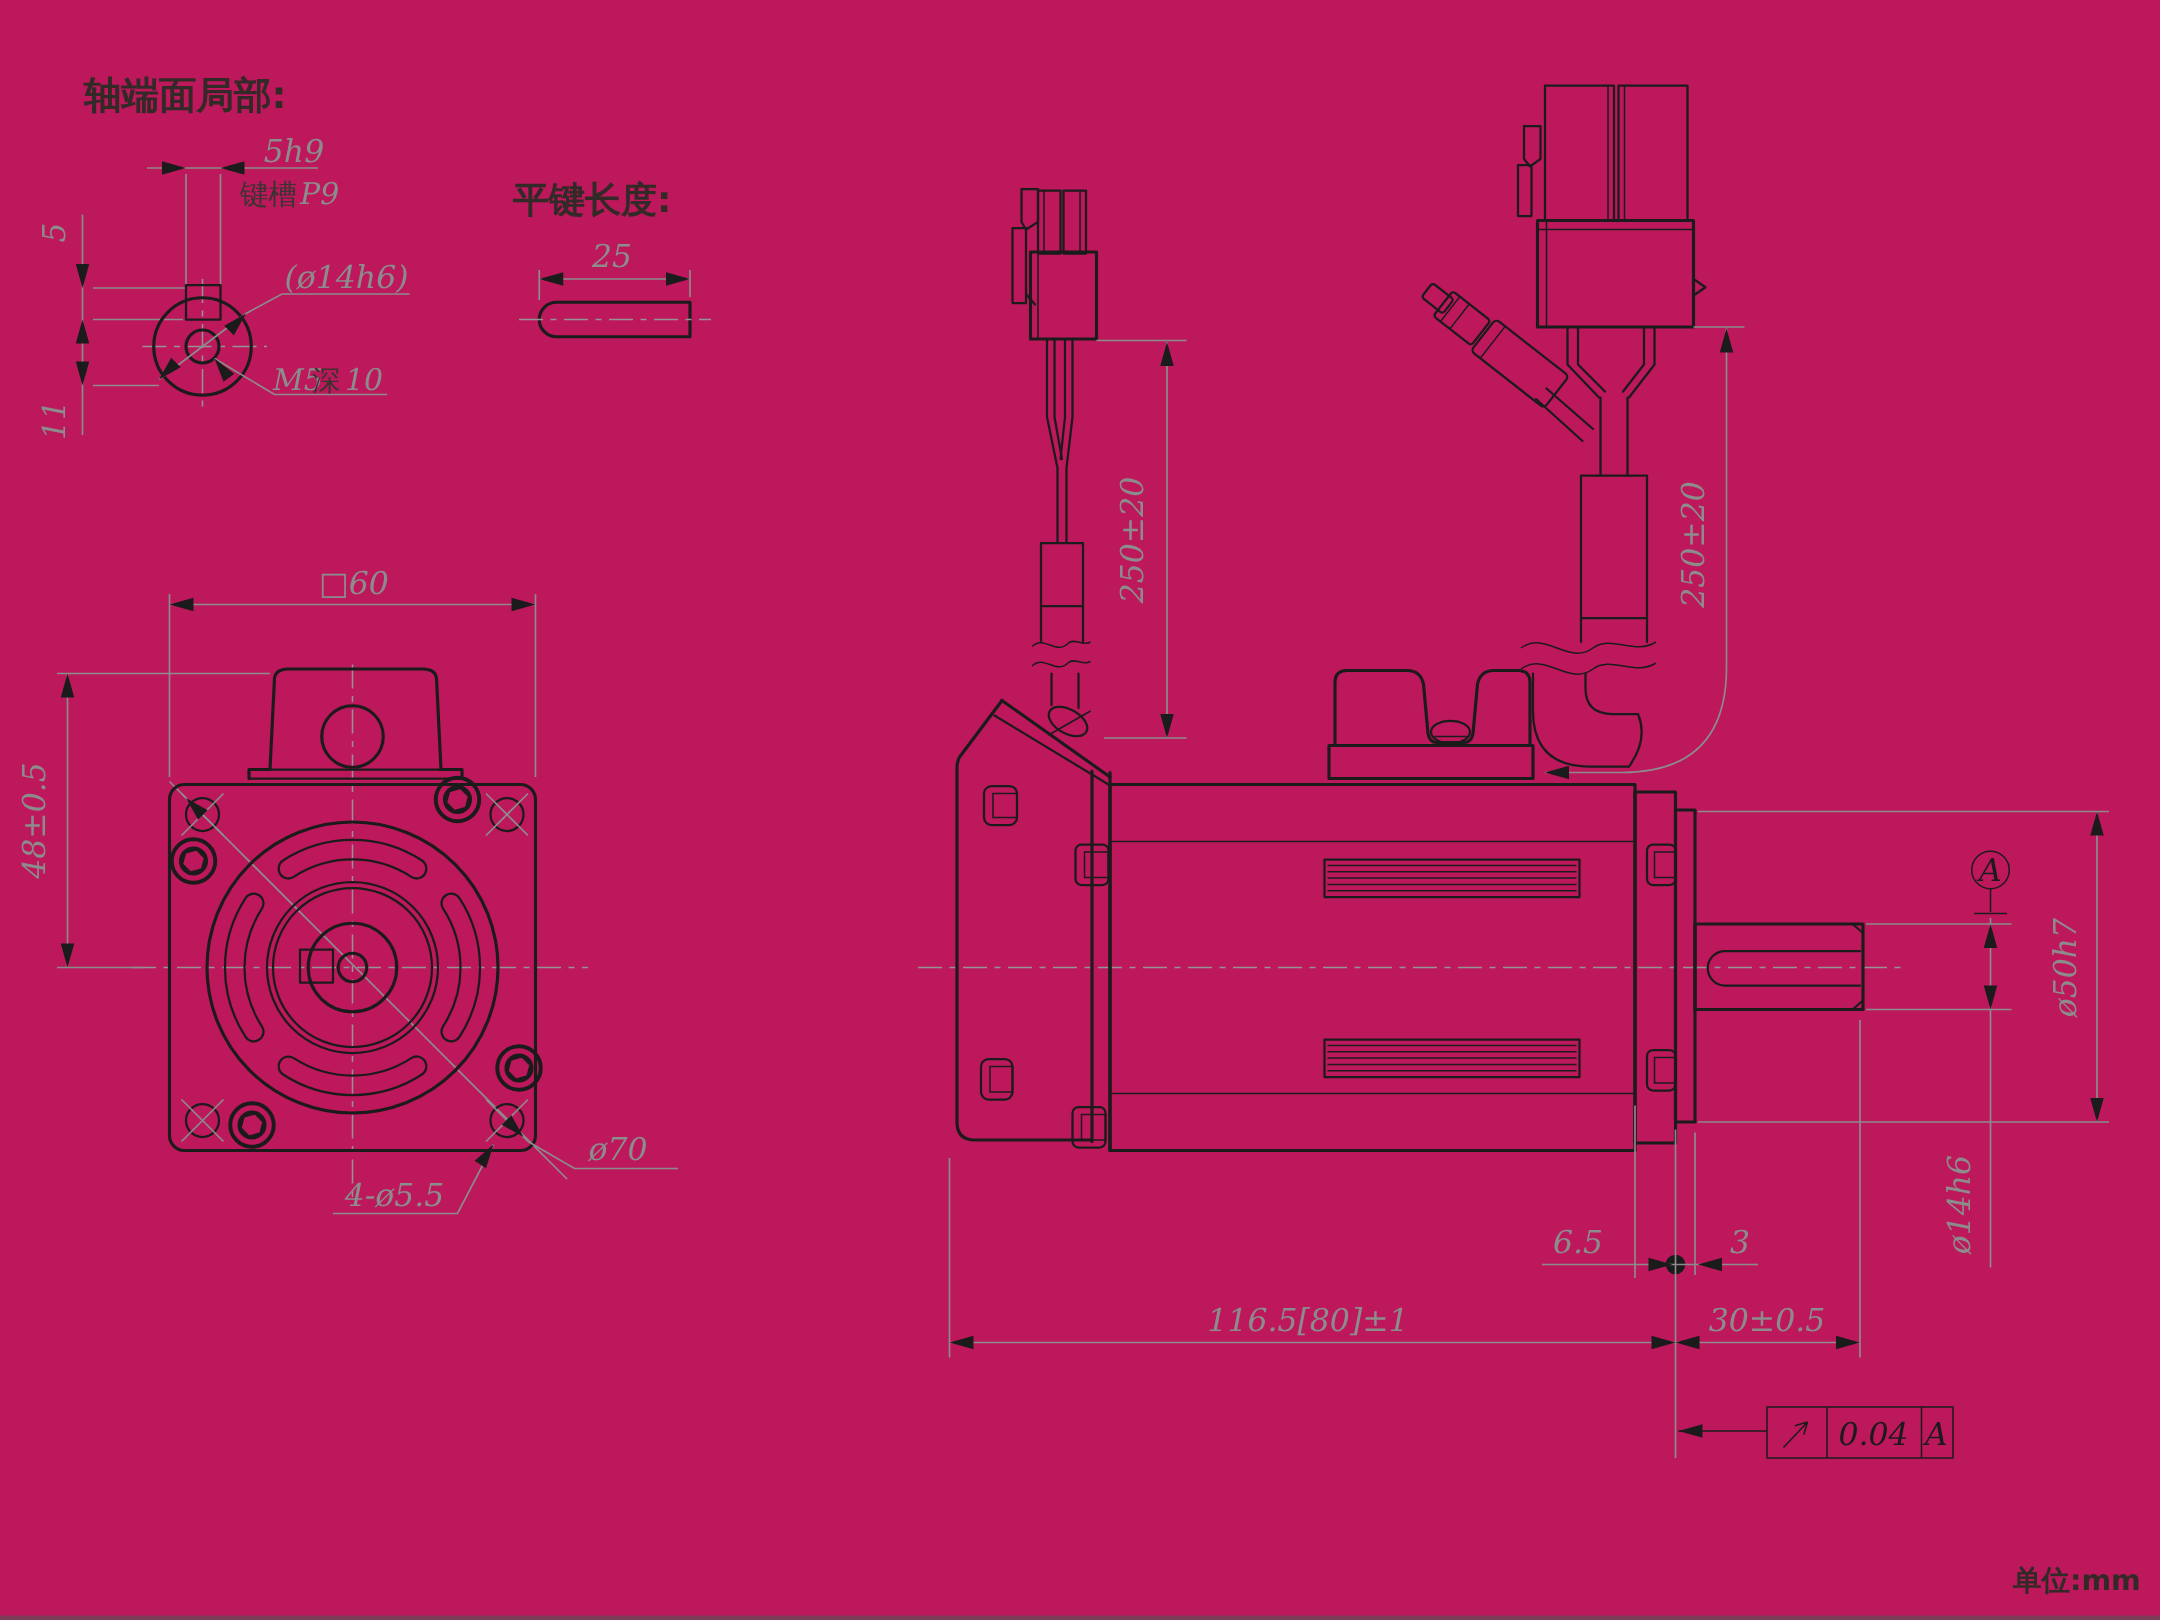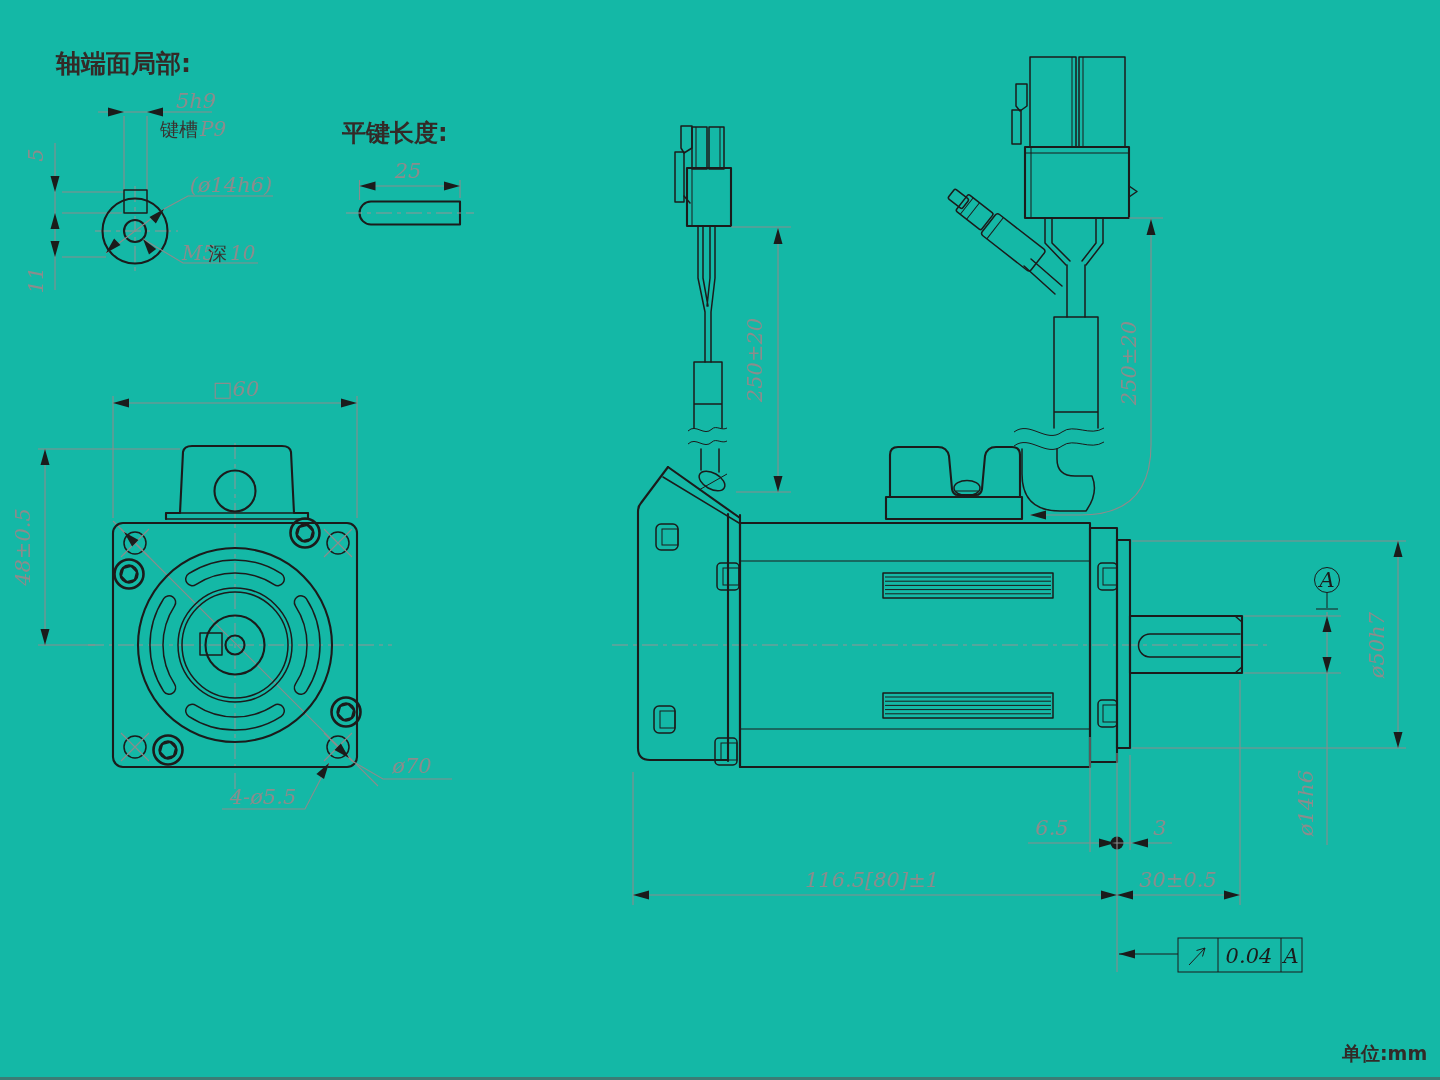--- a/index.html
+++ b/index.html
@@ -1,16 +1,16 @@
 <!DOCTYPE html>
 <html><head>
 <meta charset="utf-8">
 <style>
   html,body{margin:0;padding:0;background:#eeeeee;}
-  .stage{width:1440px;height:1080px;position:relative;background:#14b8a6;overflow:hidden;}
+  .stage{width:1440px;height:1080px;position:relative;background:#be185d;overflow:hidden;}
   svg{display:block}
   
   .ol{stroke:#1b1b1b;stroke-width:2.1;fill:none;stroke-linecap:round;stroke-linejoin:round}
   .om{stroke:#1b1b1b;stroke-width:1.5;fill:none;stroke-linecap:round;stroke-linejoin:round}
   .ot{stroke:#1b1b1b;stroke-width:1;fill:none}
   
   .dl{stroke:#8c8c8c;stroke-width:1.1;fill:none}
   .cl{stroke:#949494;stroke-width:1;fill:none;stroke-dasharray:16 5 4 5}
   .ar{fill:#1b1b1b;stroke:none}
   text{font-family:"DejaVu Serif","Liberation Serif",serif}

